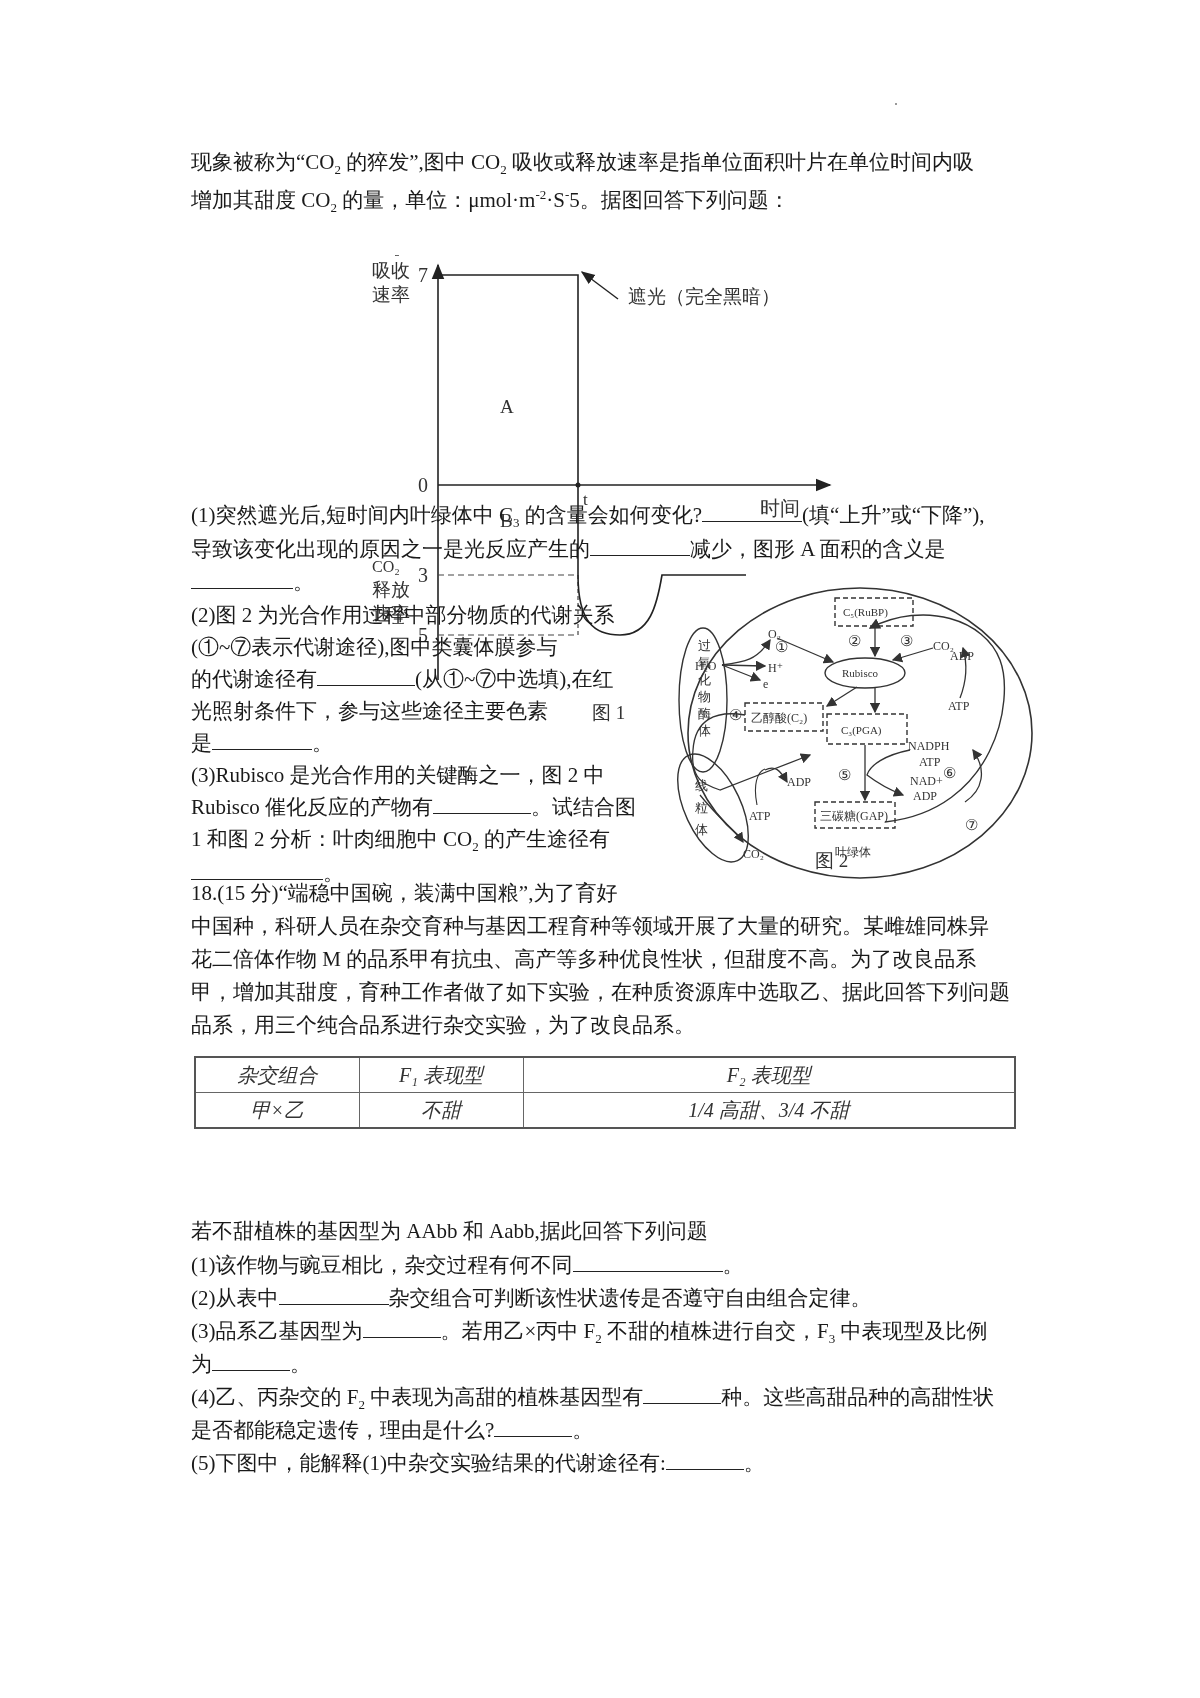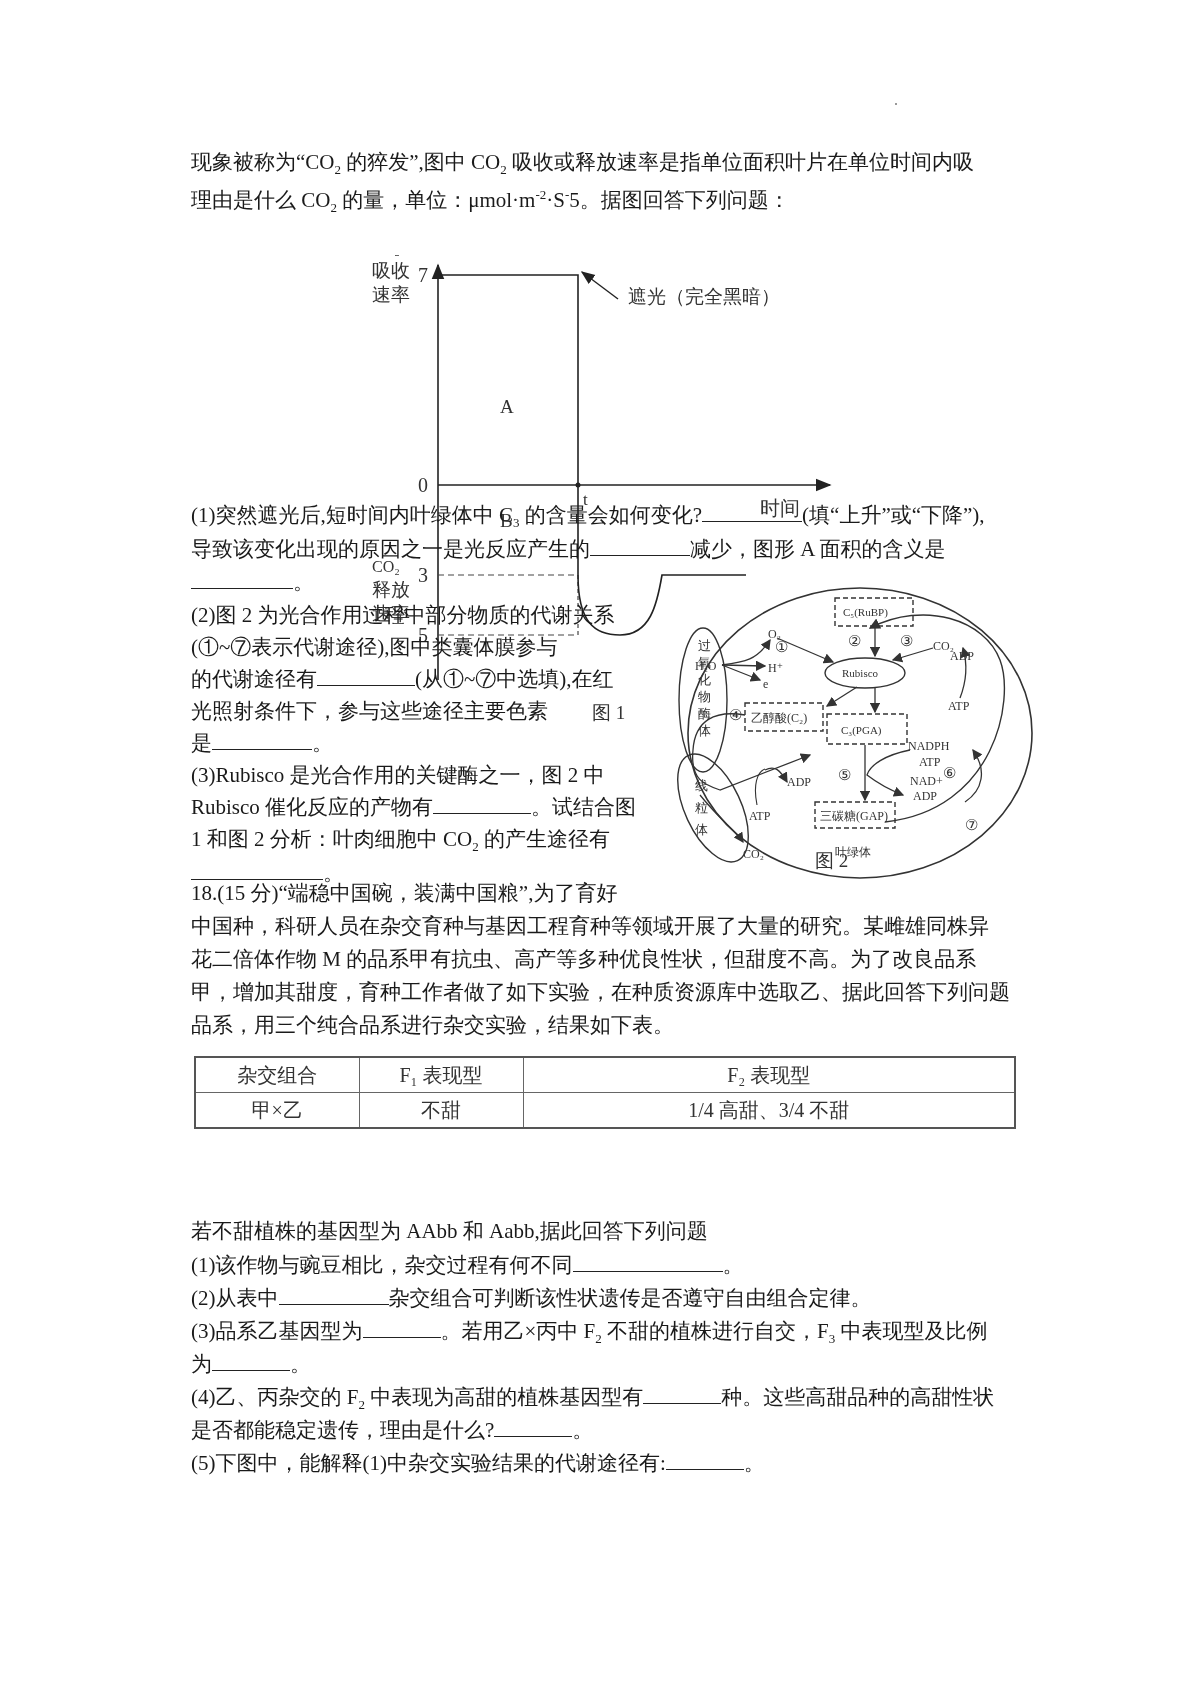--- a/index.html
+++ b/index.html
@@ -5,31 +5,31 @@
   html, body { margin:0; padding:0; background:#fff; }
   body { width:1200px; height:1698px; position:relative; overflow:hidden;
          font-family:"Liberation Serif","DejaVu Serif",serif; color:#1a1a1a; }
   .line { position:absolute; left:182px; font-size:21px; line-height:30px; white-space:nowrap;margin-left:9px; }
   .blank { display:inline-block; border-bottom:1.3px solid #222; height:20px; vertical-align:baseline; }
   sub, sup { font-size:13px; }
   .cap { position:absolute; font-size:19px; color:#333; }
   svg text { font-family:"Liberation Serif","DejaVu Serif",serif; fill:#333; }
   table.res { position:absolute; left:194px; top:1056px; width:822px; border-collapse:collapse;
               font-size:20px; color:#333; border:2px solid #555; }
-  table.res td, table.res th { border:1.3px solid #666; height:34px; text-align:center; font-weight:normal; padding:0; }
+  table.res td, table.res th { border:1.3px solid #666; height:34px; text-align:center; font-weight:normal; padding:0;font-style:italic; }
   .dot { position:absolute; width:2px; height:2px; background:#999; }
 </style>
 </head>
 <body>
 
 <div class="line" style="top:147px">
   <span>现象被称为“CO</span><sub>2</sub><span> 的猝发”,图中 CO</span><sub>2</sub><span> 吸收或释放速率是指单位面积叶片在单位时间内吸</span>
 </div>
 <div class="line" style="top:180px">
-  <span>理由是什么 CO</span><sub>2</sub><span> 的量，单位：μmol·m</span><sup>-2</sup><span>·S</span><sup>-</sup><span>5。据图回答下列问题：</span>
+  <span>增加其甜度 CO</span><sub>2</sub><span> 的量，单位：μmol·m</span><sup>-2</sup><span>·S</span><sup>-</sup><span>5。据图回答下列问题：</span>
 </div>
 
 <svg id="chart1" style="position:absolute;left:360px;top:255px" width="490" height="430" viewBox="0 0 490 430">
   <g id="chart1-static"></g>
 <defs>
       <marker id="ax-ah" markerWidth="10" markerHeight="10" refX="9" refY="5" orient="auto">
         <path d="M0,1 L10,5 L0,9 Z" fill="#222"></path>
       </marker>
     </defs>
     <line x1="78" y1="425" x2="78" y2="10" stroke="#222" stroke-width="1.6" marker-end="url(#ax-ah)"></line>
@@ -163,21 +163,21 @@
     <text id="p6" x="278" y="198">⑥</text>
     <text id="p7" x="300" y="250">⑦</text>
   </g>
 </svg>
 <div class="cap" style="left:815px;top:848px">图 2</div>
 
 <div class="line" style="top:878px">18.(15 分)“端稳中国碗，装满中国粮”,为了育好</div>
 <div class="line" style="top:911px">中国种，科研人员在杂交育种与基因工程育种等领域开展了大量的研究。某雌雄同株异</div>
 <div class="line" style="top:944px">花二倍体作物 M 的品系甲有抗虫、高产等多种优良性状，但甜度不高。为了改良品系</div>
 <div class="line" style="top:977px">甲，增加其甜度，育种工作者做了如下实验，在种质资源库中选取乙、据此回答下列问题</div>
-<div class="line" style="top:1010px">品系，用三个纯合品系进行杂交实验，结果如下表。</div>
+<div class="line" style="top:1010px">品系，用三个纯合品系进行杂交实验，为了改良品系。</div>
 
 <table class="res">
   <thead>
     <tr>
       <th style="width:20%">杂交组合</th>
       <th style="width:20%">F₁ 表现型</th>
       <th>F₂ 表现型</th>
     </tr>
   </thead>
   <tbody>

